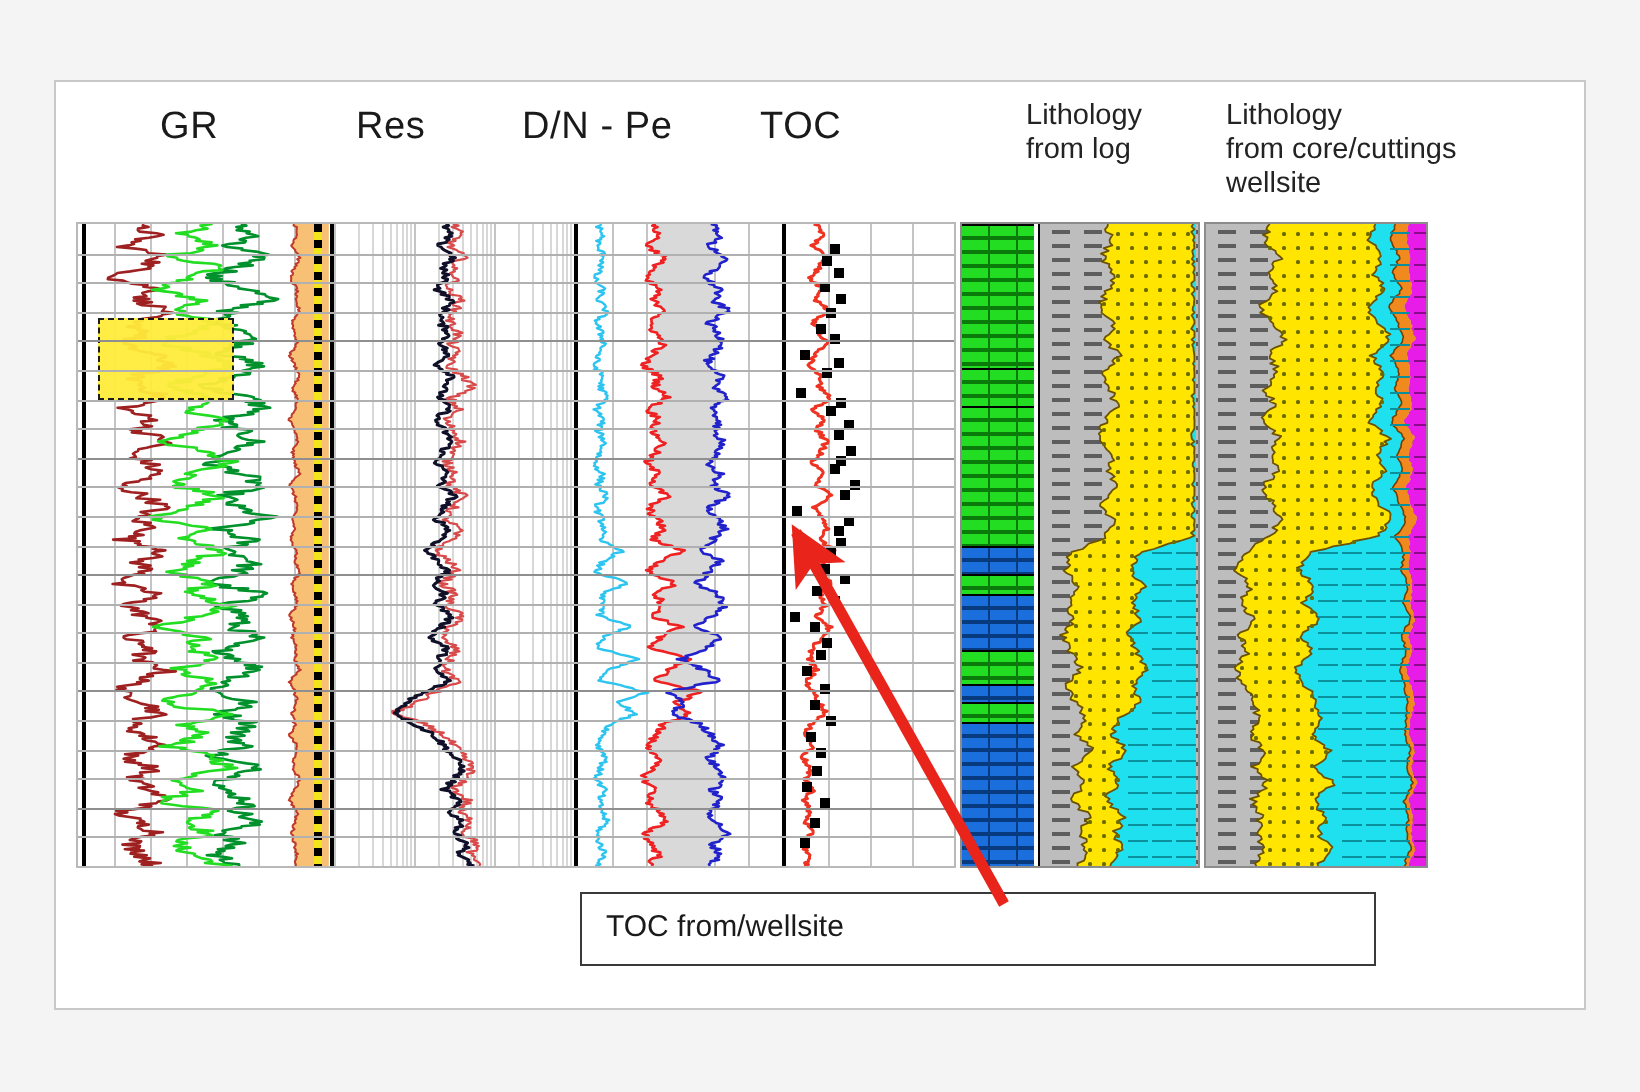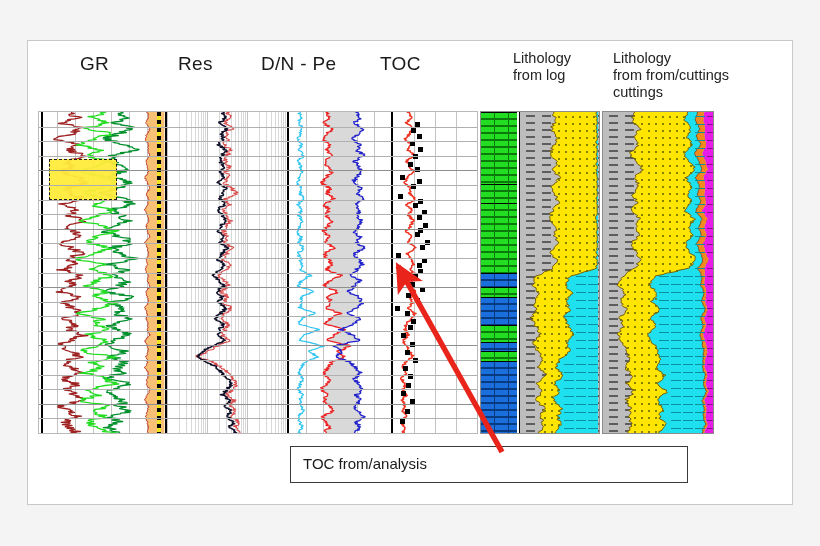--- a/index.html
+++ b/index.html
@@ -64,22 +64,22 @@
   <div class="hdr" style="left:150px;top:12px;">Res</div>
   <div class="hdr" style="left:233px;top:12px;">D/N - Pe</div>
   <div class="hdr" style="left:352px;top:12px;">TOC</div>
 
   <div class="lithdr" style="left:485px;top:9px;">
     <div>Lithology</div>
     <div>from log</div>
   </div>
   <div class="lithdr" style="left:585px;top:9px;">
     <div>Lithology</div>
-    <div>from from/cuttings</div>
-    <div>cuttings</div>
+    <div>from core/cuttings</div>
+    <div>wellsite</div>
   </div>
 
   <div id="logpanel">
     <div id="grid-h"></div>
 
     <div class="track" id="track-gr" style="left:0px;width:126px;">
         <div class="vg" style="left: 18px;"></div>
         <div class="vg" style="left: 36px;"></div>
         <div class="vg" style="left: 54px;"></div>
         <div class="vg" style="left: 72px;"></div>
@@ -1483,21 +1483,21 @@
         <div class="lime-brick" style="left: 92px; top: 308px; width: 10px; height: 1.2px;"></div>
         <div class="mag-brick" style="left: 104px; top: 308px; width: 8px; height: 1.2px;"></div>
         <div class="lime-brick" style="left: 68px; top: 316px; width: 10px; height: 1.2px;"></div>
         <div class="lime-brick" style="left: 80px; top: 316px; width: 10px; height: 1.2px;"></div>
         <div class="lime-brick" style="left: 92px; top: 316px; width: 10px; height: 1.2px;"></div>
         <div class="mag-brick" style="left: 104px; top: 316px; width: 8px; height: 1.2px;"></div>
       </div>
     </div>
 
   <div id="legend" style="left:262px;top:405px;width:398px;">
-    <div class="lg-black">TOC from/analysis</div>
+    <div class="lg-black">TOC from/wellsite</div>
   </div>
 </div>
 
 <svg id="arrowsvg">
   <defs>
     <marker id="ah" markerWidth="6" markerHeight="6" refX="4.6" refY="3" orient="auto" markerUnits="strokeWidth">
       <path d="M0,0.4 L5.4,3 L0,5.6 L1.3,3 Z" fill="#e8241b"></path>
     </marker>
   </defs>
   <line id="arrowline" x1="502" y1="452" x2="398" y2="266" stroke="#e8241b" stroke-width="5.5" marker-end="url(#ah)"></line>

